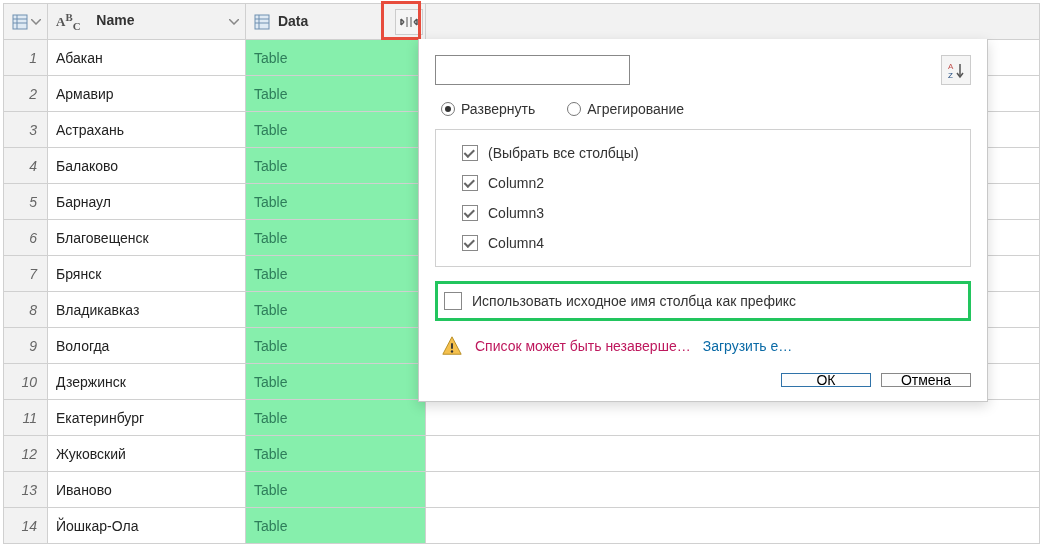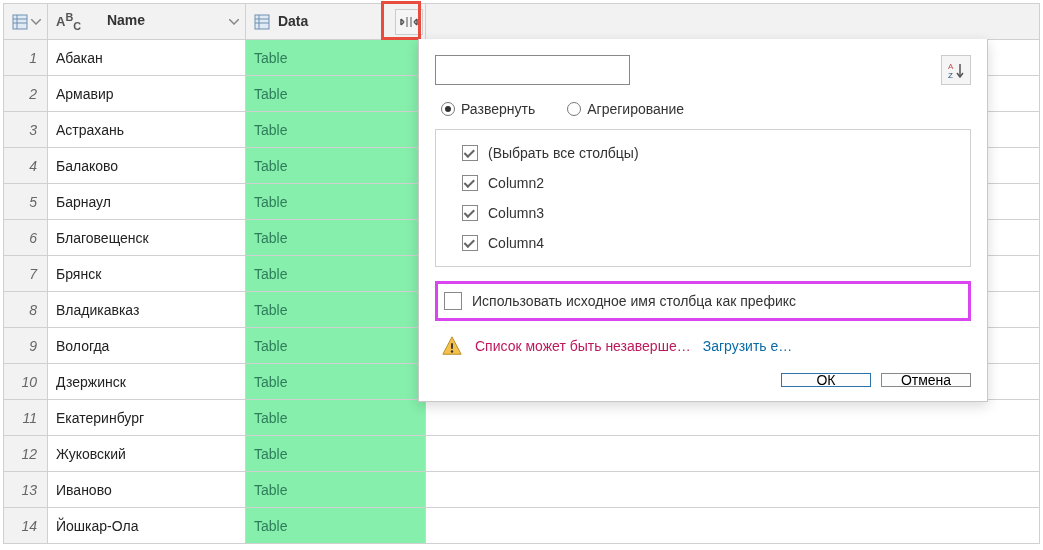--- a/index.html
+++ b/index.html
@@ -53,24 +53,24 @@
       color: #2e7d5a;
       margin-left: 48px;
     }
     .header-icon {
       display: inline-flex;
       align-items: center;
       vertical-align: middle;
       margin-right: 4px;
     }
     .type-text {
-      font-family: Liberation Sans, sans-serif;
+      font-family: Liberation Serif, serif;
       font-size: 13px;
       color: #555;
-      margin-right: 18px;
+      margin-right: 8px;
     }
     .header-dropdown {
       position: absolute;
       right: 4px;
       top: 50%;
       transform: translateY(-50%);
       width: 14px;
       height: 14px;
       display: inline-flex;
       align-items: center;
@@ -186,21 +186,21 @@
       content: "";
       width: 8px; height: 4px;
       border-left: 2px solid #666;
       border-bottom: 2px solid #666;
       transform: rotate(-45deg) translateY(-1px);
     }
     .prefix-row {
       display: flex;
       align-items: center;
       gap: 10px;
-      border: 3px solid #d946ef;
+      border: 3px solid #22c55e;
       padding: 8px 6px;
       margin-bottom: 14px;
     }
     .prefix-row .checkbox {
       width: 18px; height: 18px;
     }
     .warning-row {
       display: flex;
       align-items: center;
       gap: 12px;

